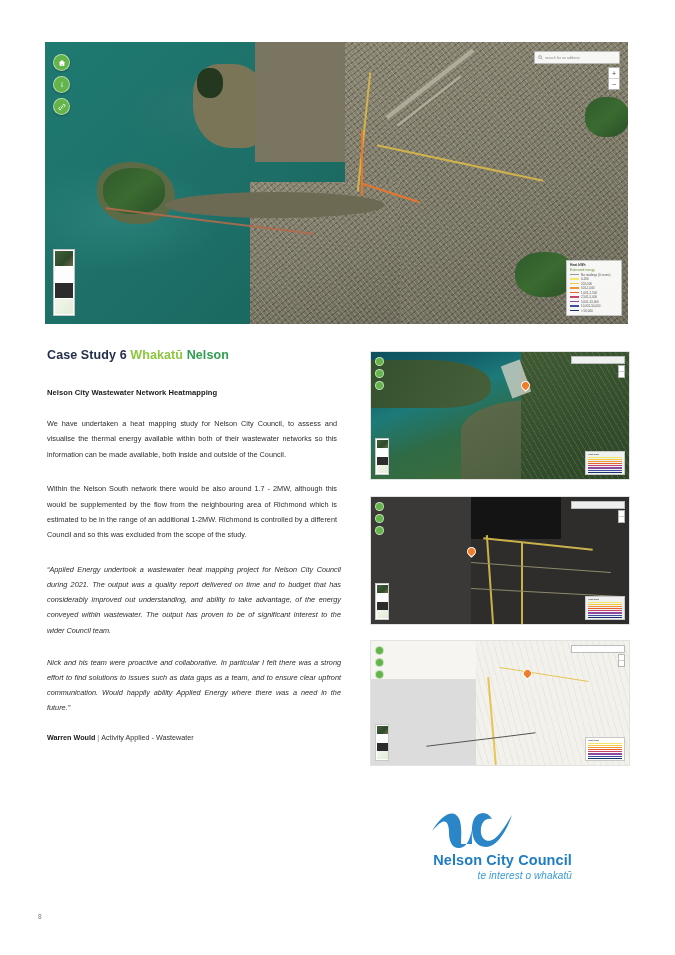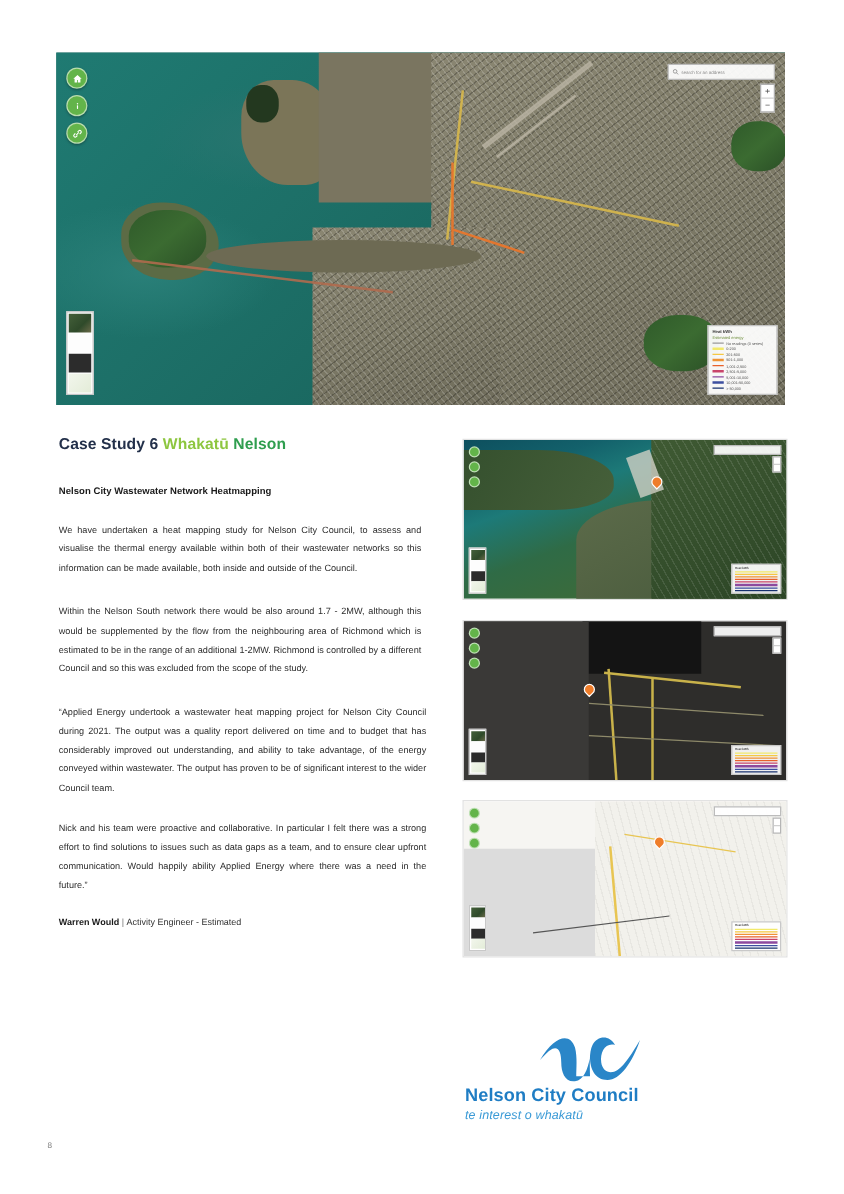--- a/index.html
+++ b/index.html
@@ -314,37 +314,38 @@
     line-height: 15.4px;
     color: #2d2d2d;
     text-align: justify;
   }
   p.quote {
     margin: 0 0 17px 0;
     font-size: 7.3px;
     line-height: 15.2px;
     color: #2d2d2d;
     text-align: justify;
+    font-style: italic;
   }
   p.attrib {
     margin: 3px 0 0 0;
     font-size: 7.2px;
     color: #1a1a1a;
   }
   p.attrib b { font-weight: bold; }
   p.attrib span.sep { color: #777; padding: 0 2px; }
   p.attrib span.role { color: #333; }
 
   
   .logo-block {
     position: absolute;
     left: 372px;
-    top: 822px;
+    top: 805px;
     width: 200px;
-    text-align: left;
+    text-align: right;
   }
   .logo-mark { display: block; margin: 0 auto 2px; }
   .logo-name {
     font-size: 14.5px;
     font-weight: bold;
     color: #1f7dc4;
     letter-spacing: .1px;
     line-height: 1.1;
   }
   .logo-tag {
@@ -597,21 +598,21 @@
 
   <h2 class="sub-heading">Nelson City Wastewater Network Heatmapping</h2>
 
   <p class="body">We have undertaken a heat mapping study for Nelson City Council, to assess and visualise the thermal energy available within both of their wastewater networks so this information can be made available, both inside and outside of the Council.</p>
   <p class="body">Within the Nelson South network there would be also around 1.7 - 2MW, although this would be supplemented by the flow from the neighbouring area of Richmond which is estimated to be in the range of an additional 1-2MW. Richmond is controlled by a different Council and so this was excluded from the scope of the study.</p>
 
   <p class="quote">“Applied Energy undertook a wastewater heat mapping project for Nelson City Council during 2021. The output was a quality report delivered on time and to budget that has considerably improved out understanding, and ability to take advantage, of the energy conveyed within wastewater. The output has proven to be of significant interest to the wider Council team.</p>
   <p class="quote">Nick and his team were proactive and collaborative. In particular I felt there was a strong effort to find solutions to issues such as data gaps as a team, and to ensure clear upfront communication. Would happily ability Applied Energy where there was a need in the future.”</p>
 
   <p class="attrib">
-    <b>Warren Would</b><span class="sep">|</span><span class="role">Activity Engineer - Estimated</span>
+    <b>Warren Would</b><span class="sep">|</span><span class="role">Activity Applied - Wastewater</span>
   </p>
 </div>
 
 <div class="logo-block">
   <svg class="logo-mark" width="92" height="46" viewBox="0 0 92 46">
     <path d="M6 26 C18 6, 30 4, 34 16 C36 24, 35 33, 35 39 L46 39 C46 30, 45 20, 48 14 C52 6, 62 6, 66 14
              C58 12, 54 20, 55 28 C56 35, 62 38, 68 34 C74 30, 80 20, 86 10
              C80 28, 70 42, 60 42 C50 42, 46 33, 46 24 C44 34, 41 42, 34 43 C26 44, 23 36, 23 28
              C23 20, 21 15, 16 17 C12 19, 9 23, 6 26 Z" fill="#2a86c8"></path>
   </svg>

